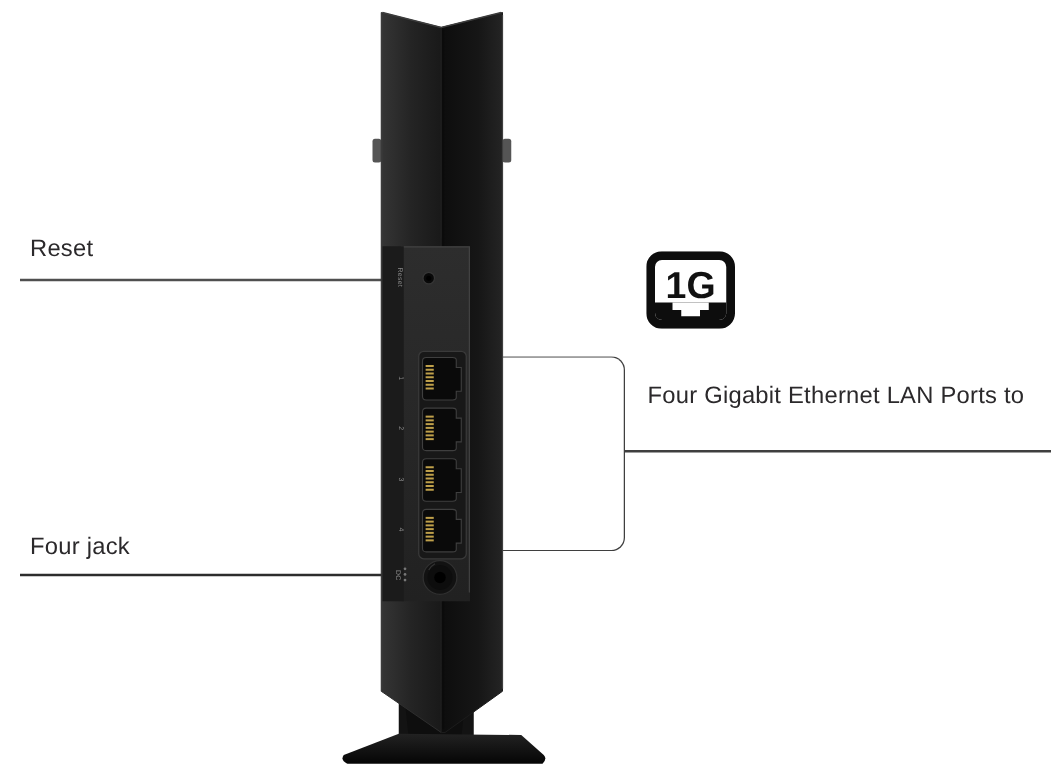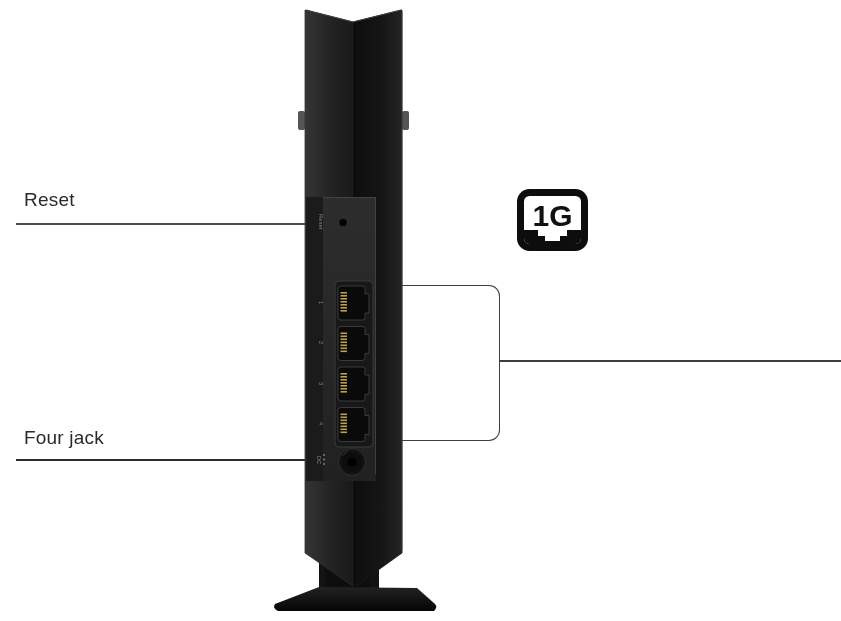--- a/index.html
+++ b/index.html
@@ -32,21 +32,21 @@
     letter-spacing: 0.2px;
     white-space: nowrap;
   }
   .reset-label { left: 8px; top: 189px; }
   .power-label { left: 8px; top: 427px; }
   .lan-label   { left: 502px; top: 303px; line-height: 28px; }
   .lan-label span { display: block; }
 
   .router-svg { position: absolute; left: 0; top: 0; }
 
-  .badge { position: absolute; left: 501px; top: 189px; width: 71px; height: 62px; }
+  .badge { position: absolute; left: 501px; top: 201px; width: 71px; height: 62px; }
 
   .svg-micro-text {
     font-family: "Liberation Sans", sans-serif;
     font-size: 5.5px;
     fill: #8a8a8a;
     letter-spacing: 0.3px;
   }
 </style>
 </head>
 <body>
@@ -178,20 +178,21 @@
     <g fill="#777777">
       <circle cx="308" cy="455" r="1.1"></circle>
       <circle cx="308" cy="459.5" r="1.1"></circle>
       <circle cx="308" cy="464" r="1.1"></circle>
     </g>
   </svg>
 
   <div class="label reset-label">Reset</div>
   <div class="label power-label">Four jack</div>
   <div class="label lan-label">
+    <span>Four Gigabit Ethernet LAN Ports to</span>
   </div>
 
   <div class="badge">
     <svg width="71" height="62" viewBox="0 0 71 62">
       <rect x="3.5" y="3.5" width="64" height="55" rx="9" fill="#ffffff" stroke="#0d0d0d" stroke-width="7"></rect>
       <path d="M7,41 H64 V49 Q64,55 58,55 H13 Q7,55 7,49 Z" fill="#0d0d0d"></path>
       <path d="M21,41 H50 V47 H43 V52 H28 V47 H21 Z" fill="#ffffff"></path>
       <text x="35.5" y="37" text-anchor="middle" font-size="30" font-weight="bold" fill="#111111" font-family="Liberation Sans, sans-serif">1G</text>
     </svg>
   </div>

